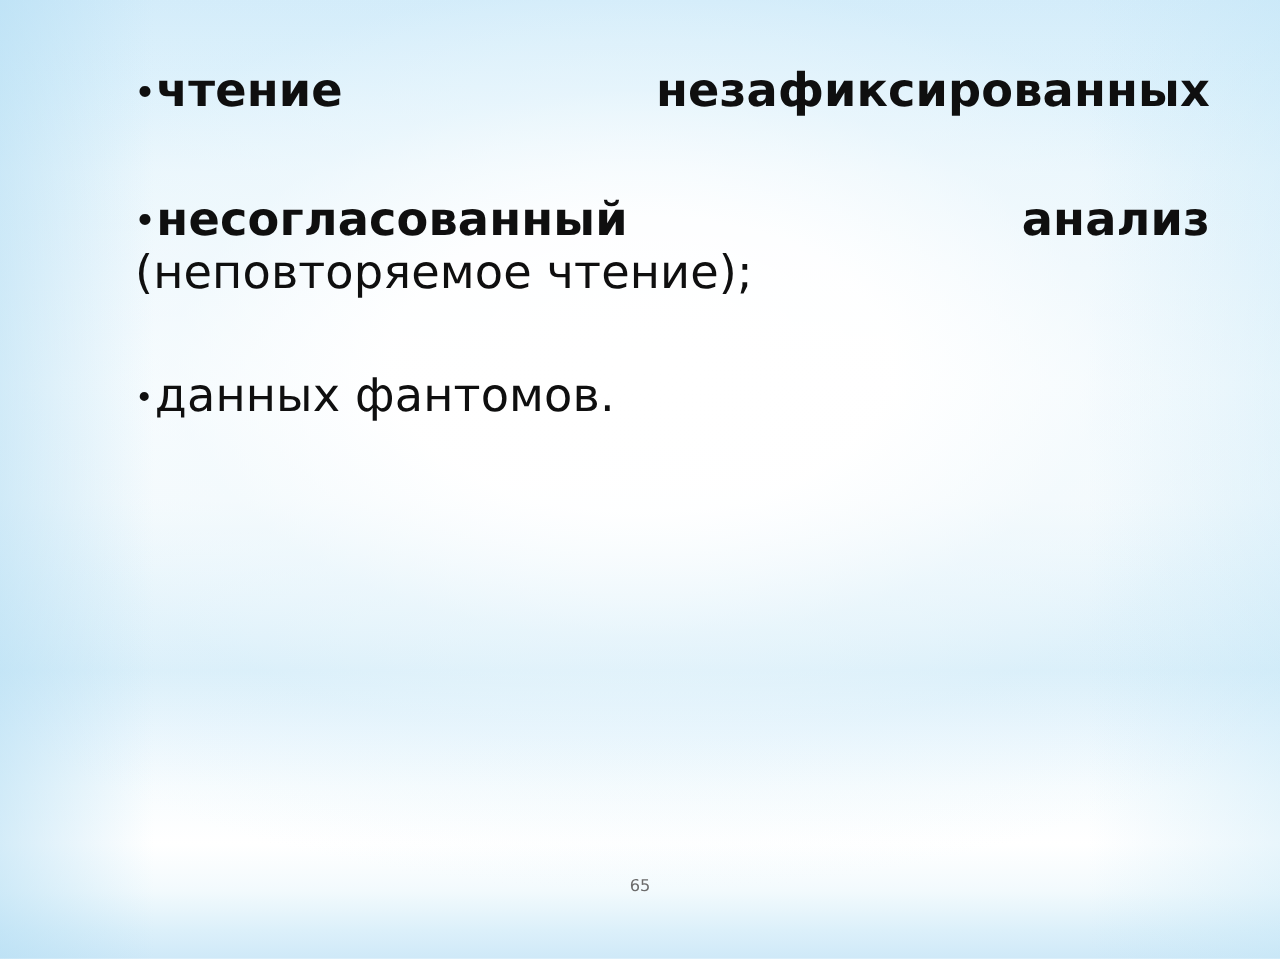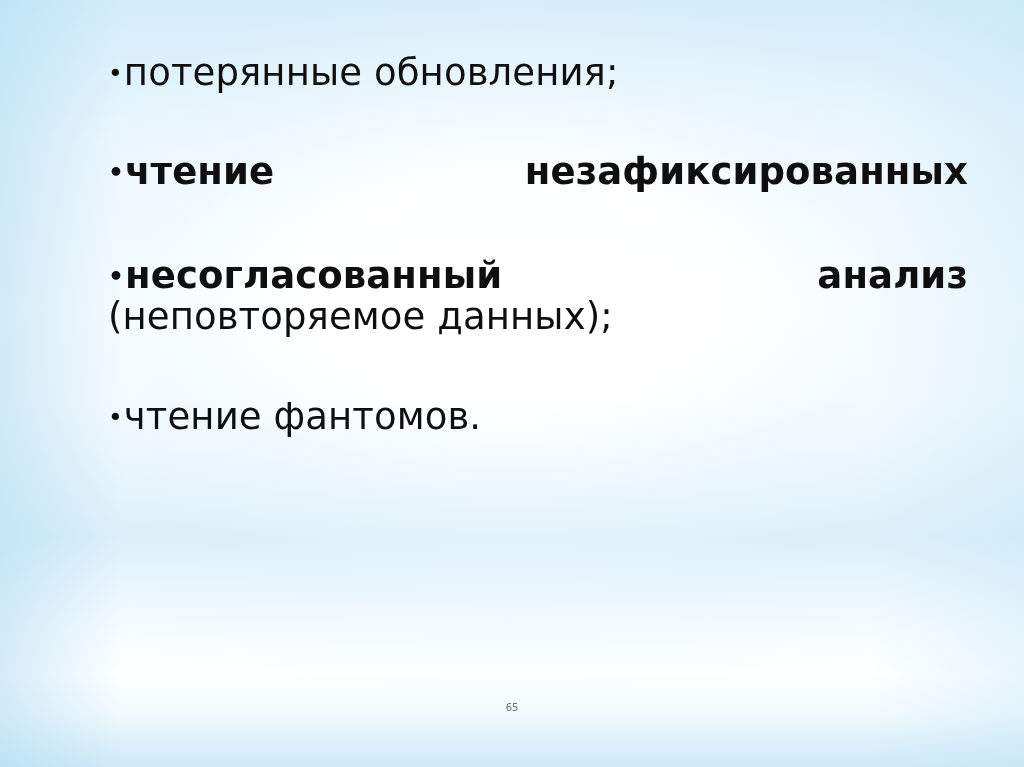--- a/index.html
+++ b/index.html
@@ -81,56 +81,51 @@
   .line-normal {
     text-align: left;
     text-align-last: left;
   }
   .page-number {
     position: absolute;
     left: 0;
     right: 0;
     top: 702px;
     text-align: center;
-    font-size: 10px;
+    font-size: 13px;
     color: #6c6c6c;
     font-family: "DejaVu Sans", sans-serif;
   }
 </style>
 </head>
 <body>
 
 <div class="slide">
 
   <div class="content">
 
-    <div class="bullet-line b1">
-      <div class="line-normal">
-        <span class="dot">•</span><span class="txt">потерянные  обновления;</span>
-      </div>
-    </div>
 
     <div class="bullet-line b2">
       <div class="line-justify">
         <span class="dot">•</span><span class="txt">чтение незафиксированных</span>
       </div>
     </div>
 
     <div class="bullet-line b3">
       <div class="line-justify">
         <span class="dot">•</span><span class="txt">несогласованный анализ</span>
       </div>
       <div class="line-normal">
-        <span class="txt">(неповторяемое данных);</span>
+        <span class="txt">(неповторяемое чтение);</span>
       </div>
     </div>
 
     <div class="bullet-line">
       <div class="line-normal">
-        <span class="dot">•</span><span class="txt">чтение фантомов.</span>
+        <span class="dot">•</span><span class="txt">данных фантомов.</span>
       </div>
     </div>
 
   </div>
 
   <div class="page-number">65</div>
 
 </div>
 
 </body></html>

